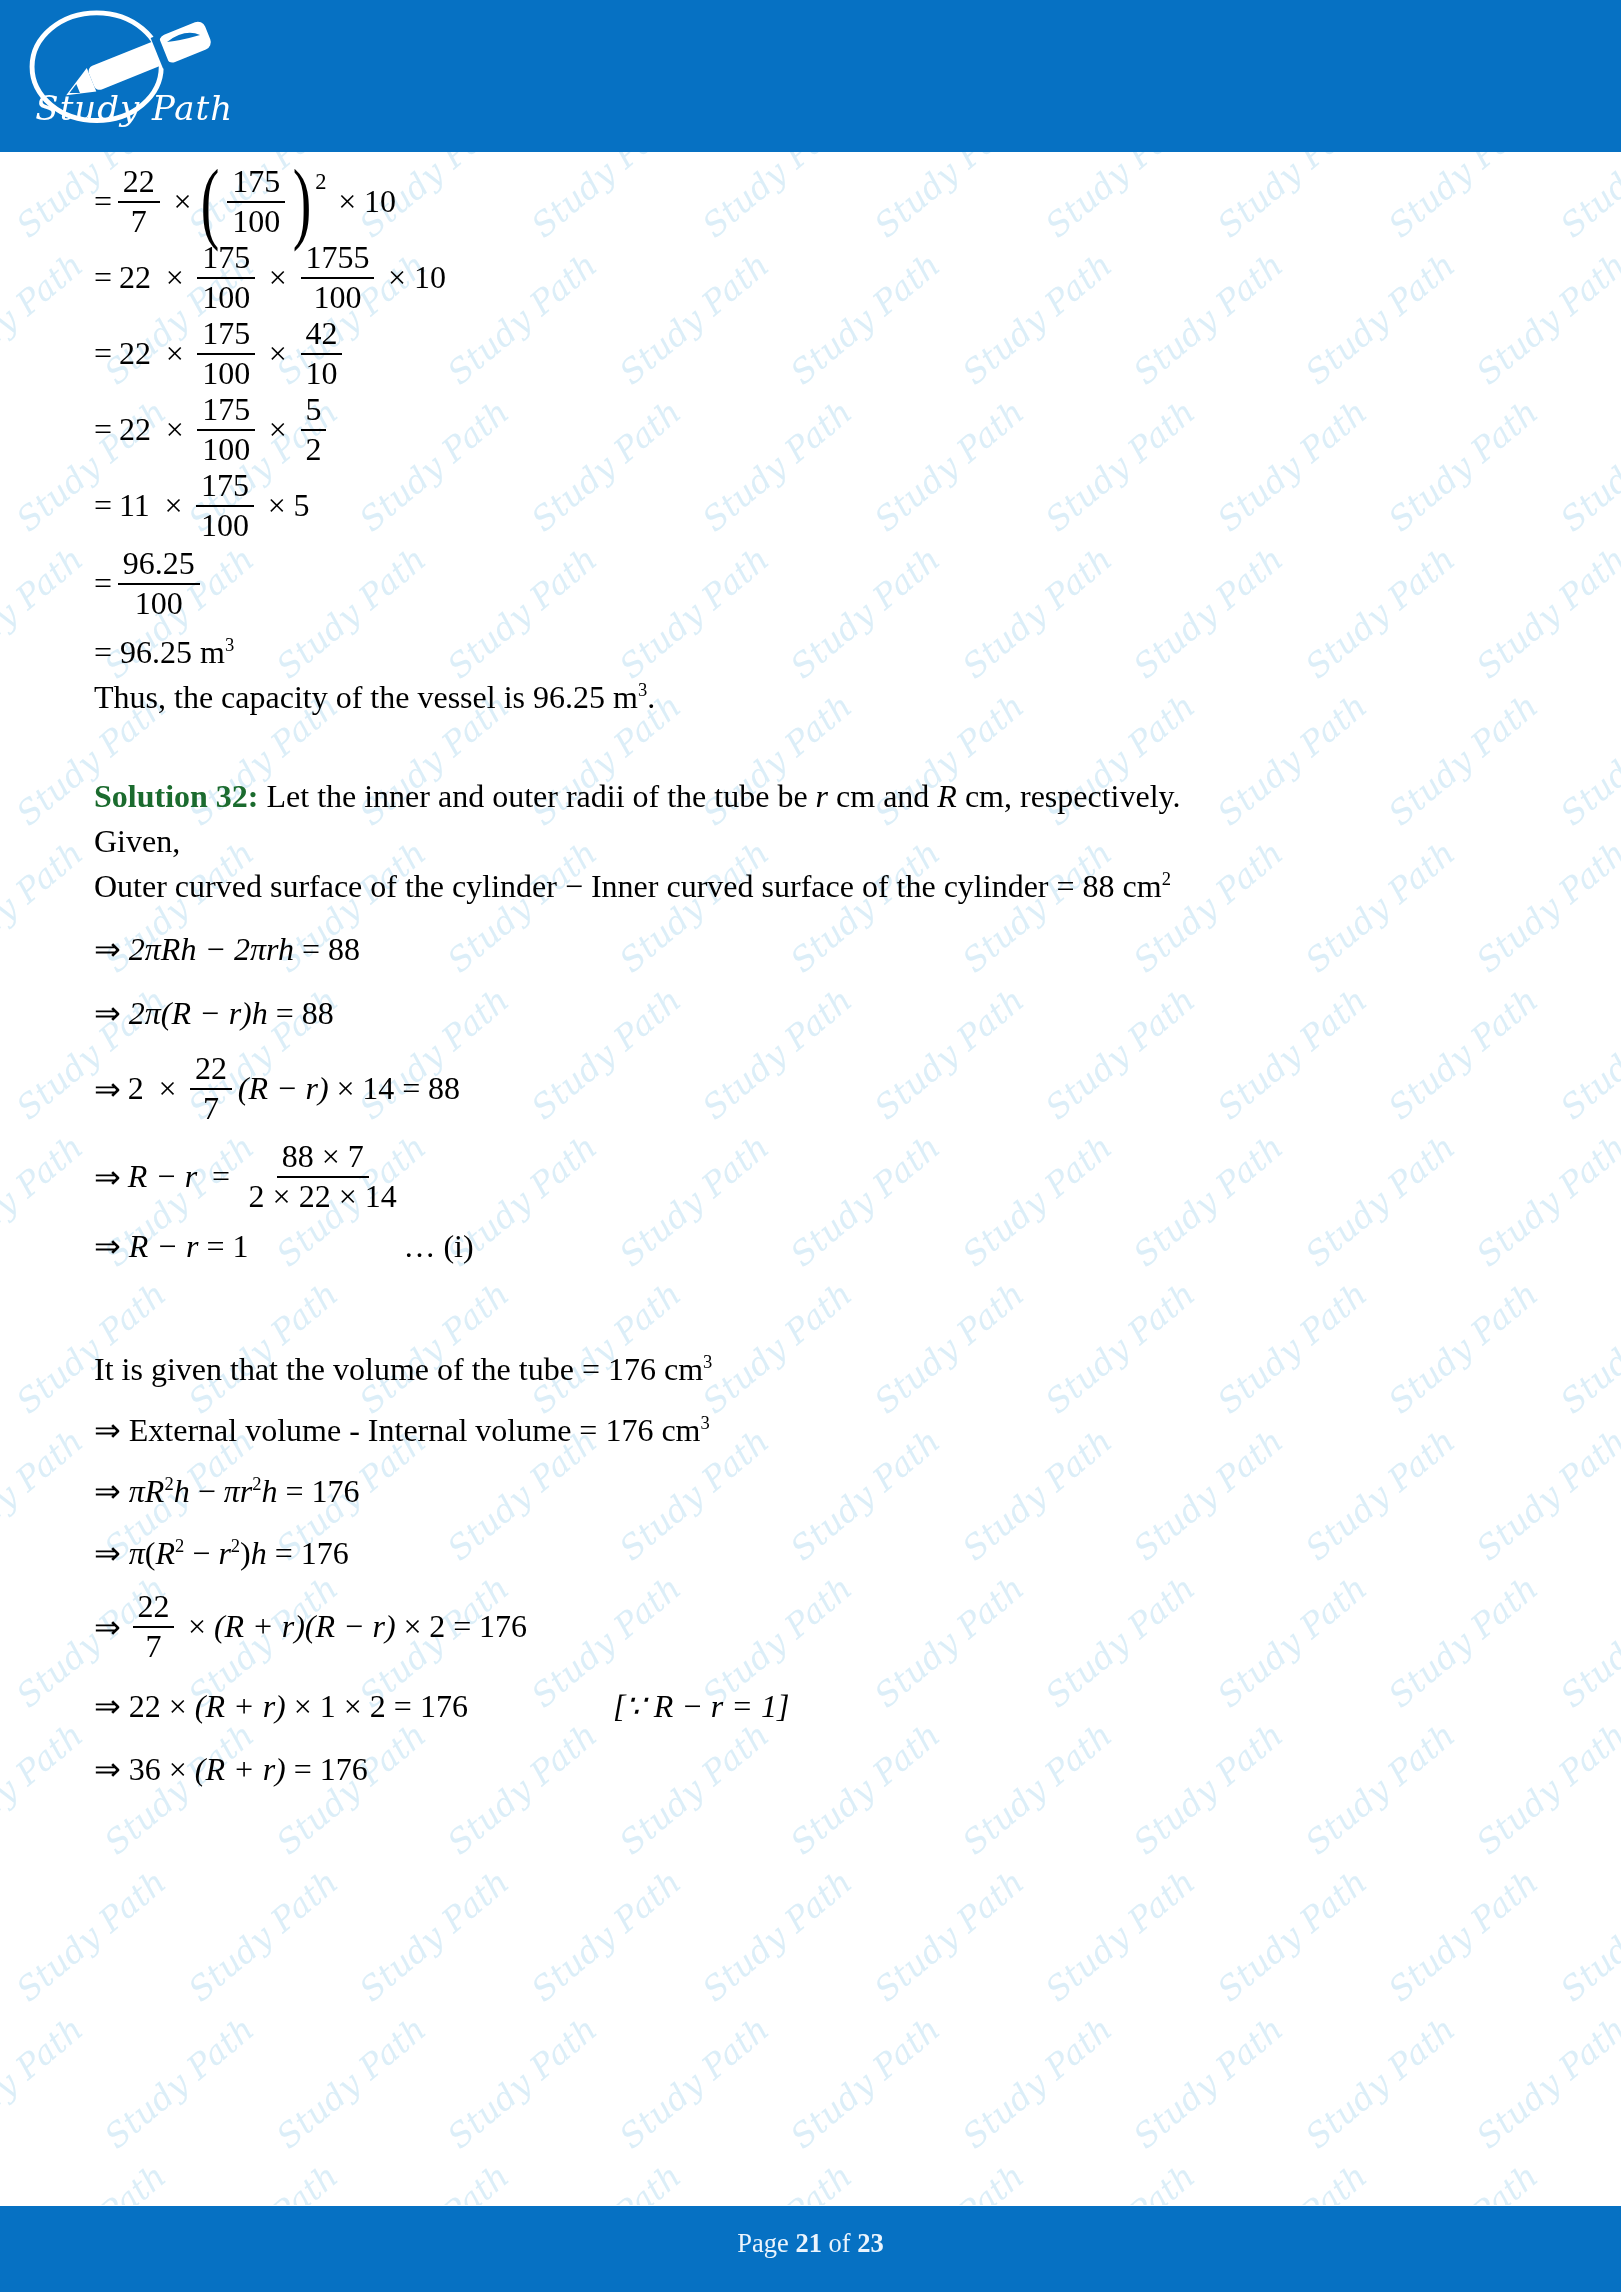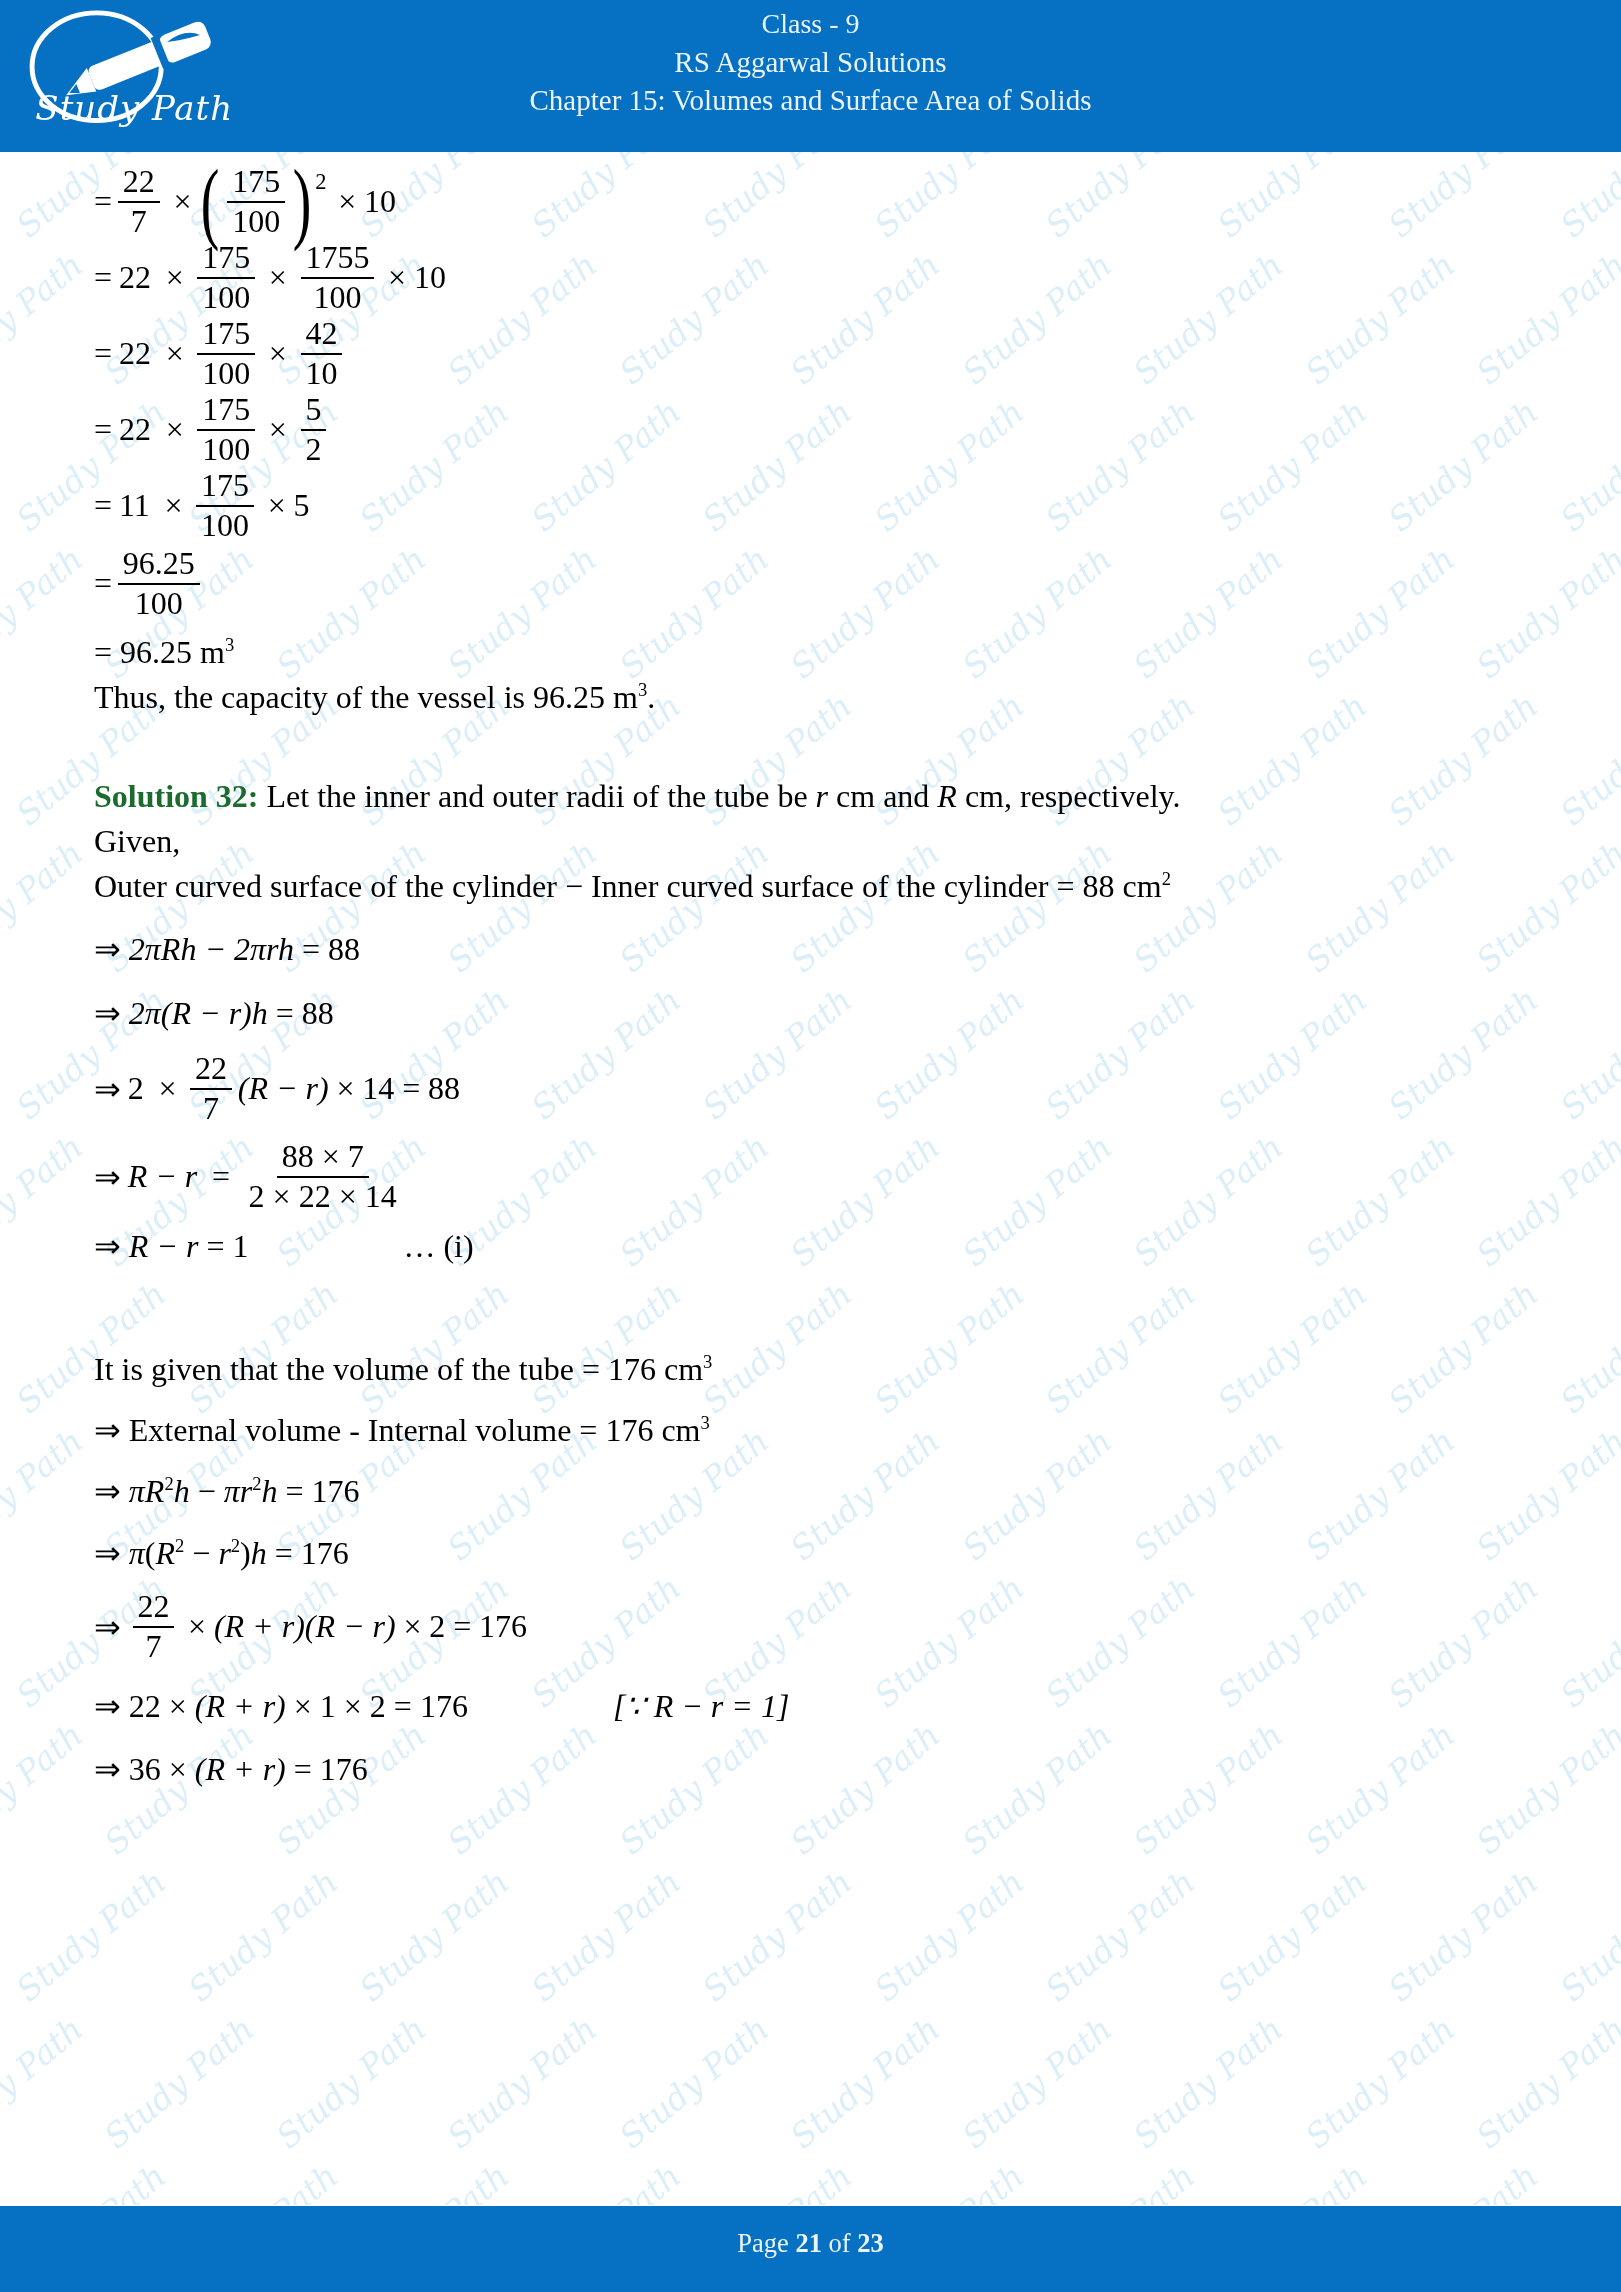--- a/index.html
+++ b/index.html
@@ -342,25 +342,20 @@
         <rect x="72" y="52" width="78" height="26" rx="6" fill="#ffffff"></rect>
         <rect x="150" y="50" width="50" height="30" rx="8" fill="#ffffff"></rect>
         <polygon points="72,52 42,70 72,78" fill="#ffffff"></polygon>
         <polygon points="56,63 46,69 56,73" fill="#0671C3"></polygon>
         <rect x="144" y="48" width="8" height="34" fill="#0671C3"></rect>
         <path d="M158,58 q22,-6 34,6 q-20,-2 -34,-6 z" fill="#0671C3"></path>
       </g>
     </svg>
     <div class="logo-text">Study Path</div>
   </div>
-  <div class="header-titles">
-    <span class="hline h-class">Class - 9</span>
-    <span class="hline h-book">RS Aggarwal Solutions</span>
-    <span class="hline h-chapter">Chapter 15: Volumes and Surface Area of Solids</span>
-  </div>
 </div>
 
 <div class="content">
 
   <div class="mathline" style="margin-top:11.8px;height:76px;">
     <span>=</span>
     <span class="frac">
       <span class="num">22</span>
       <span class="den">7</span>
     </span>

